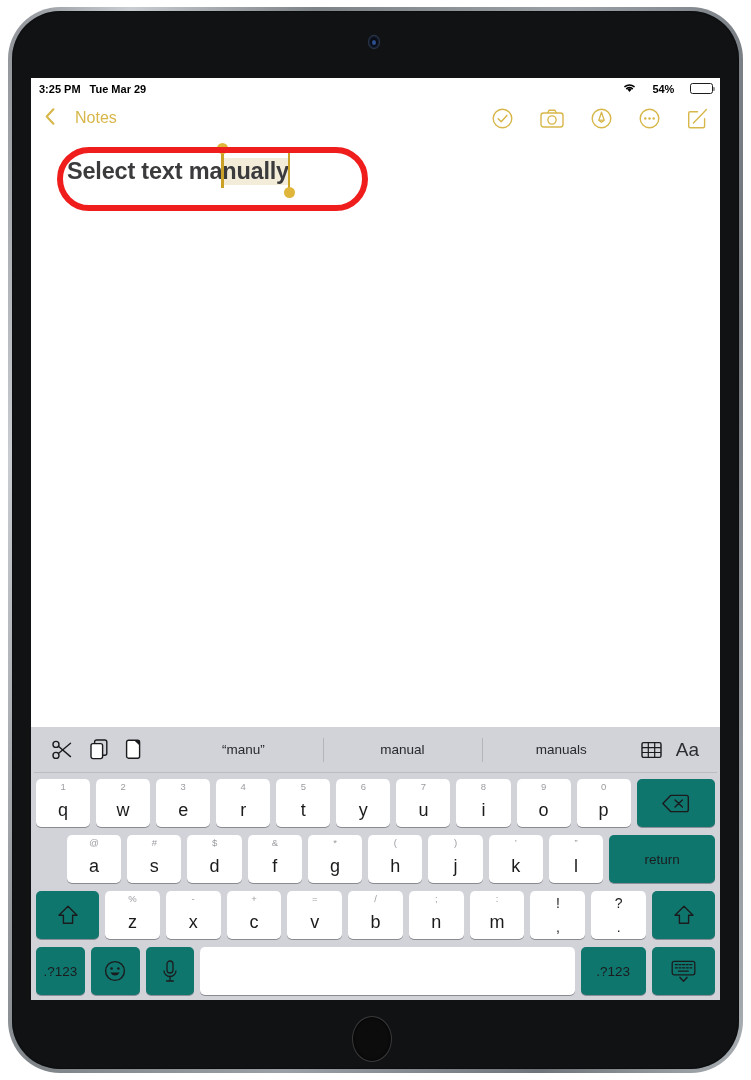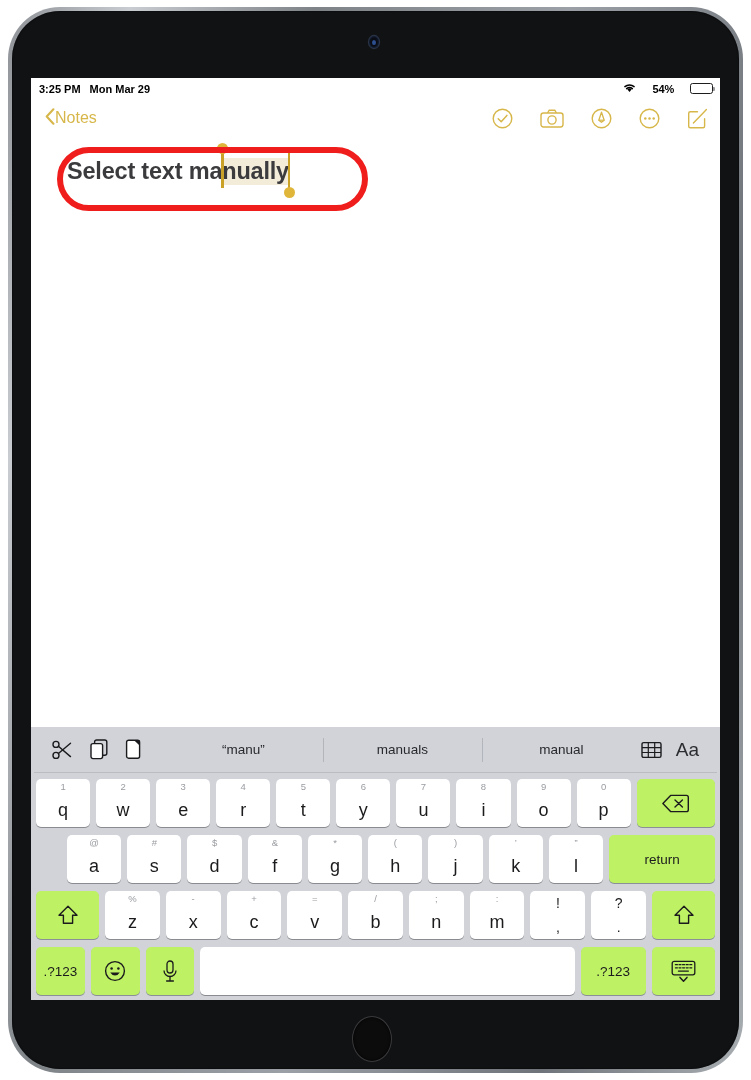--- a/index.html
+++ b/index.html
@@ -101,21 +101,21 @@
   }
 
   
   .navbar {
     position: relative;
     height: 38px;
     display: flex; align-items: center;
     padding: 0 12px 0 14px;
   }
   .back-link {
-    display: flex; align-items: center; gap: 0;
+    display: flex; align-items: center; gap: 20px;
     color: #d7b74a; font-size: 16px;
   }
   .chev { display: block; }
   .nav-icons {
     position: absolute; right: 12px; top: 0; height: 38px;
     display: flex; align-items: center; gap: 27px;
   }
   .nav-icons svg { display: block; }
 
   
@@ -233,21 +233,21 @@
   .key.dual { padding-bottom: 4px; }
   .key.dual .top {
     position: absolute; top: 5px; left: 0; right: 0;
     text-align: center; font-size: 14px; color: #1b1b1d; line-height: 14px;
   }
   .key.dual .bot {
     position: absolute; bottom: 5px; left: 0; right: 0;
     text-align: center; font-size: 14px; color: #1b1b1d; line-height: 14px;
   }
   .key.dark {
-    background: #bef264;
+    background: #0f766e;
     box-shadow: 0 1px 0 #8b8f97;
     align-items: center;
     padding-bottom: 0;
     font-size: 13.5px;
     color: #1b1b1d;
   }
   .key.dark svg { display: block; }
   .key.space { flex: 8.6; }
   .key.wide-bs { flex: 1.45; }
   .key.wide-return { flex: 1.95; }
@@ -267,21 +267,21 @@
   <div class="bezel-outer"></div>
   <div class="bezel-inner"></div>
   <div class="front-camera"></div>
   <div class="home-button"></div>
 
   <div id="screen">
 
     <div class="statusbar">
       <div class="status-left">
         <span>3:25 PM</span>
-        <span>Mon Mar 29</span>
+        <span>Tue Mar 29</span>
       </div>
       <div class="status-right">
         <span class="wifi-icon">
           <svg width="15" height="11" viewBox="0 0 15 11">
             <path d="M7.5 9.9 L5.3 7.3 a3.4 3.4 0 0 1 4.4 0 Z" fill="#000"></path>
             <path d="M2.9 4.6 a7 7 0 0 1 9.2 0" stroke="#000" stroke-width="1.5" fill="none" stroke-linecap="round"></path>
             <path d="M4.6 6.6 a4.6 4.6 0 0 1 5.8 0" stroke="#000" stroke-width="1.5" fill="none" stroke-linecap="round"></path>
           </svg>
         </span>
         <span class="batt-pct">54%</span>
@@ -364,22 +364,22 @@
           </span>
           <span>
             <svg width="19" height="21" viewBox="0 0 19 21">
               <rect x="1.6" y="1.2" width="13" height="18" rx="2" stroke="#1b1b1d" stroke-width="1.4" fill="#fff"></rect>
               <path d="M9 1.2 L14.6 1.2 L14.6 6.6 Z" fill="#1b1b1d"></path>
             </svg>
           </span>
         </div>
         <div class="pred-suggestions">
           <div class="sug">“manu”</div>
+          <div class="sug">manual</div>
           <div class="sug">manuals</div>
-          <div class="sug">manual</div>
         </div>
         <div class="pred-right">
           <span>
             <svg width="21" height="18" viewBox="0 0 21 18">
               <rect x="1" y="1.6" width="19" height="14.8" rx="1.6" stroke="#1b1b1d" stroke-width="1.4" fill="none"></rect>
               <path d="M1 6.6 L20 6.6 M1 11.5 L20 11.5 M7.3 1.6 L7.3 16.4 M13.7 1.6 L13.7 16.4" stroke="#1b1b1d" stroke-width="1.2"></path>
             </svg>
           </span>
           <span class="aa">Aa</span>
         </div>

